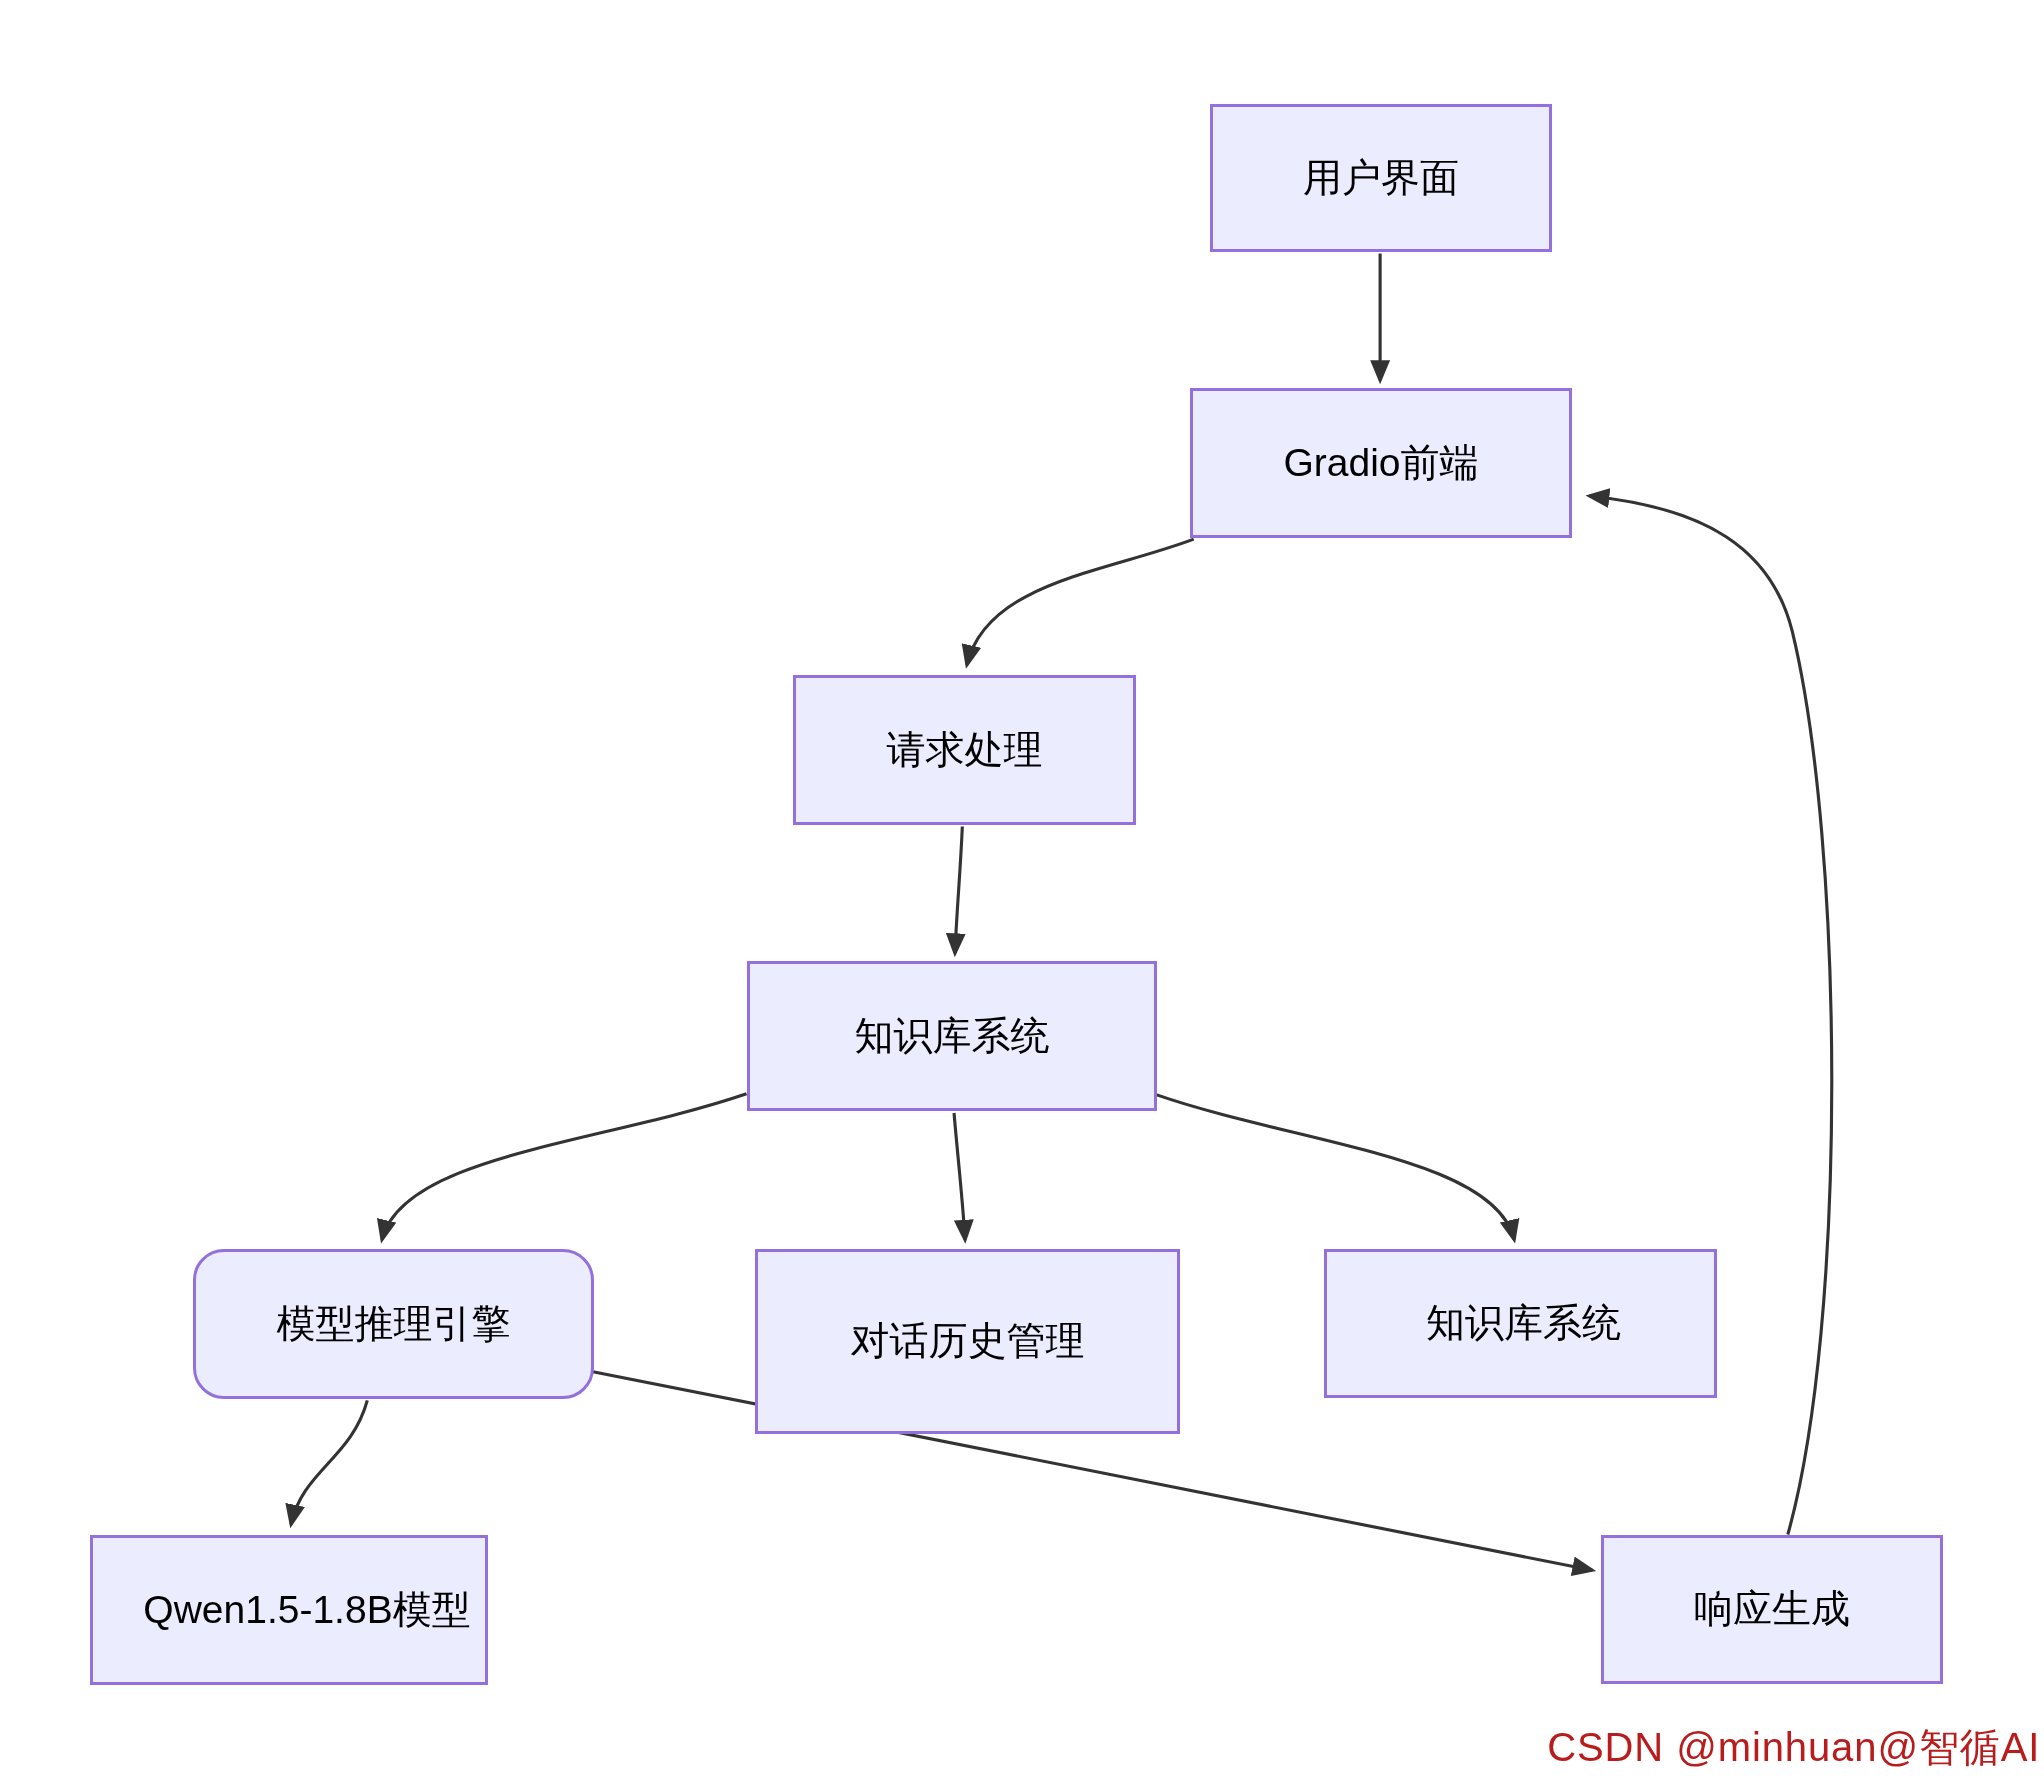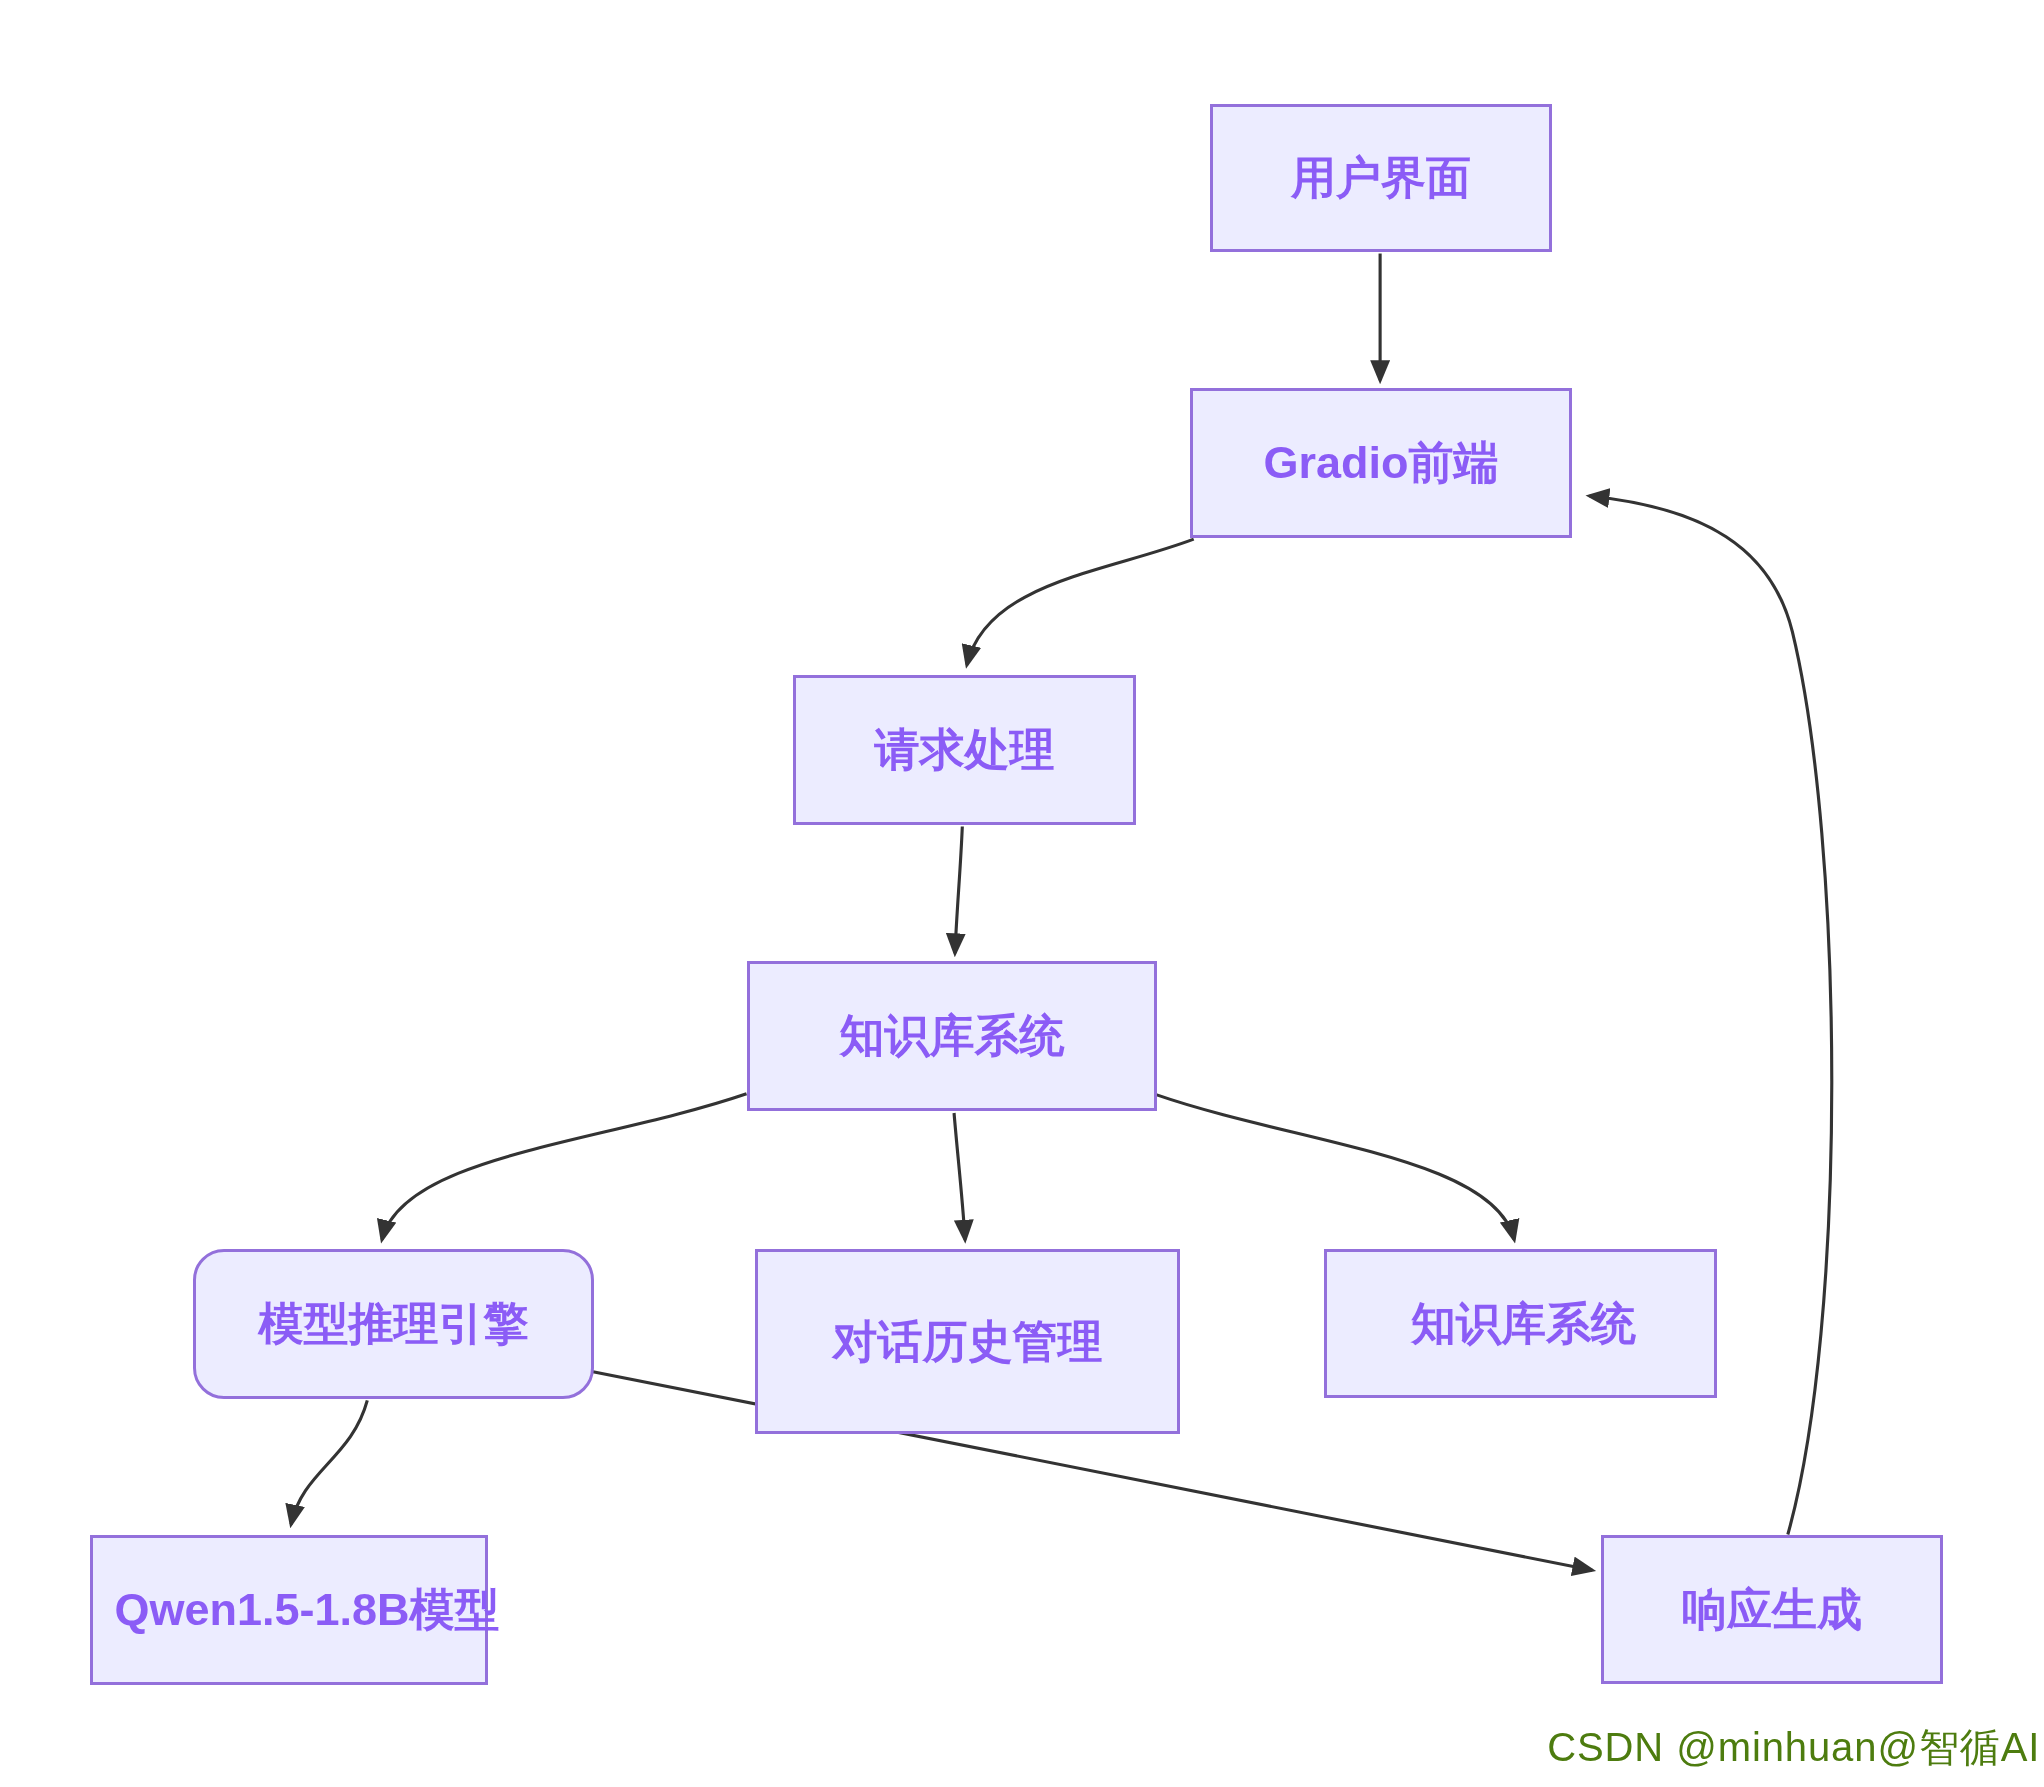--- a/index.html
+++ b/index.html
@@ -24,36 +24,35 @@
   .edges-layer path.edge {
     fill: none;
     stroke: #333333;
     stroke-width: 3.4px;
   }
   .node {
     position: absolute;
     box-sizing: border-box;
     background: #ECECFF;
     border: 3.2px solid #9370DB;
-    color: #8b5cf6;
-    font-size: 45px;
+    color: #000000;
+    font-size: 39px;
     line-height: 1.2;
     display: flex;
     align-items: center;
     justify-content: center;
     text-align: center;
     white-space: nowrap;
-    font-weight: bold;
   }
   .watermark {
     position: absolute;
     right: 3.7px;
     bottom: 13px;
     font-size: 40px;
-    color: #4d7c0f;
+    color: #b91c1c;
     letter-spacing: 0.9px;
     white-space: nowrap;
   }
 </style>
 </head>
 <body>
 
 <div class="canvas">
 
   <svg class="edges-layer" viewBox="0 0 2226 1947">

